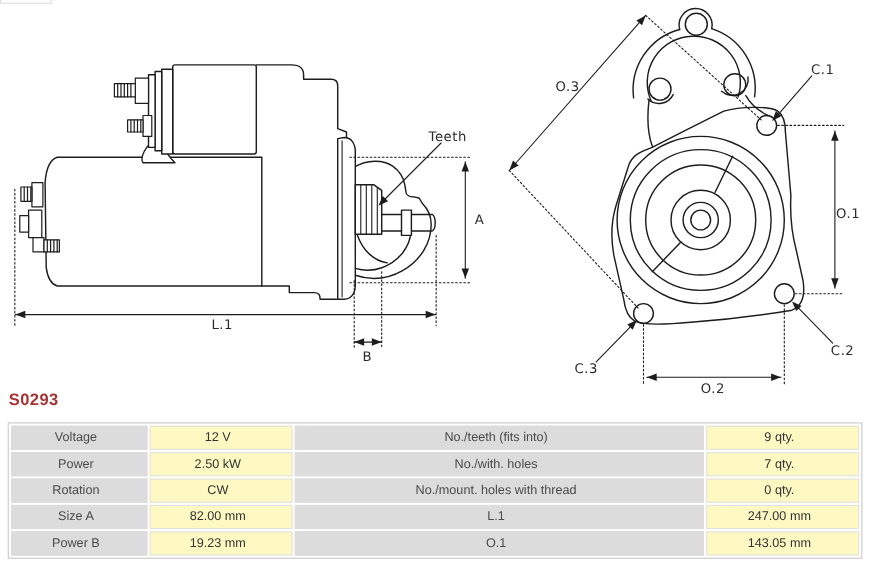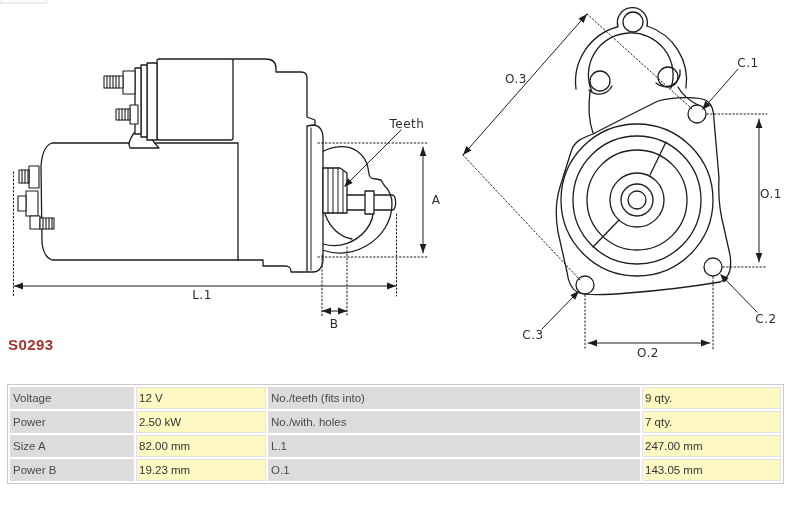--- a/index.html
+++ b/index.html
@@ -1,24 +1,24 @@
 <!DOCTYPE html>
 <html><head>
 <meta charset="utf-8">
 <style>
   html,body{margin:0;padding:0;background:#fff;}
   .stage{position:relative;width:791px;height:530px;background:#fff;overflow:hidden;
          font-family:"Liberation Sans",sans-serif;}
   .drawing{position:absolute;left:0;top:0;}
   svg text{font-family:"DejaVu Sans","Liberation Sans",sans-serif;font-size:12px;fill:#2b2b2b;letter-spacing:.5px;}
-  .part-number{position:absolute;left:8px;top:336px;margin:0;font-size:15px;font-weight:600;letter-spacing:.4px;}
+  .part-number{position:absolute;left:8px;top:355px;margin:0;font-size:15px;font-weight:600;letter-spacing:.4px;}
   .spec{position:absolute;left:7px;top:384px;}
   table.spec-table{border-collapse:separate;border-spacing:2px;border:1px solid #c9c9c9;
                    table-layout:fixed;background:#fff;}
-  .spec-table td{height:20px;font-size:11.5px;text-align:left;vertical-align:middle;
+  .spec-table td{height:20px;font-size:11.5px;text-align:center;vertical-align:middle;
                  padding:0 8px 0 2px;white-space:nowrap;overflow:hidden;}
   .spec-table td.lbl{background:#dcdcdc;border:1px solid #dcdcdc;color:#4a4a4a;}
   .spec-table td.val{background:#fef9c3;border:1px solid #e2e2e2;color:#333;}
 </style>
 </head>
 <body>
 
 <div class="stage">
 
   <svg class="drawing" width="791" height="358" viewBox="0 0 791 358" stroke="#1d1d1d" stroke-width="1.3" fill="none" stroke-linecap="round" stroke-linejoin="round">
@@ -200,20 +200,26 @@
             <td class="lbl">No./teeth (fits into)</td>
             <td class="val">9 qty.</td>
           </tr>
           <tr>
             <td class="lbl">Power</td>
             <td class="val">2.50 kW</td>
             <td class="lbl">No./with. holes</td>
             <td class="val">7 qty.</td>
           </tr>
           <tr>
+            <td class="lbl">Rotation</td>
+            <td class="val">CW</td>
+            <td class="lbl">No./mount. holes with thread</td>
+            <td class="val">0 qty.</td>
+          </tr>
+          <tr>
             <td class="lbl">Size A</td>
             <td class="val">82.00 mm</td>
             <td class="lbl">L.1</td>
             <td class="val">247.00 mm</td>
           </tr>
           <tr>
             <td class="lbl">Power B</td>
             <td class="val">19.23 mm</td>
             <td class="lbl">O.1</td>
             <td class="val">143.05 mm</td>

